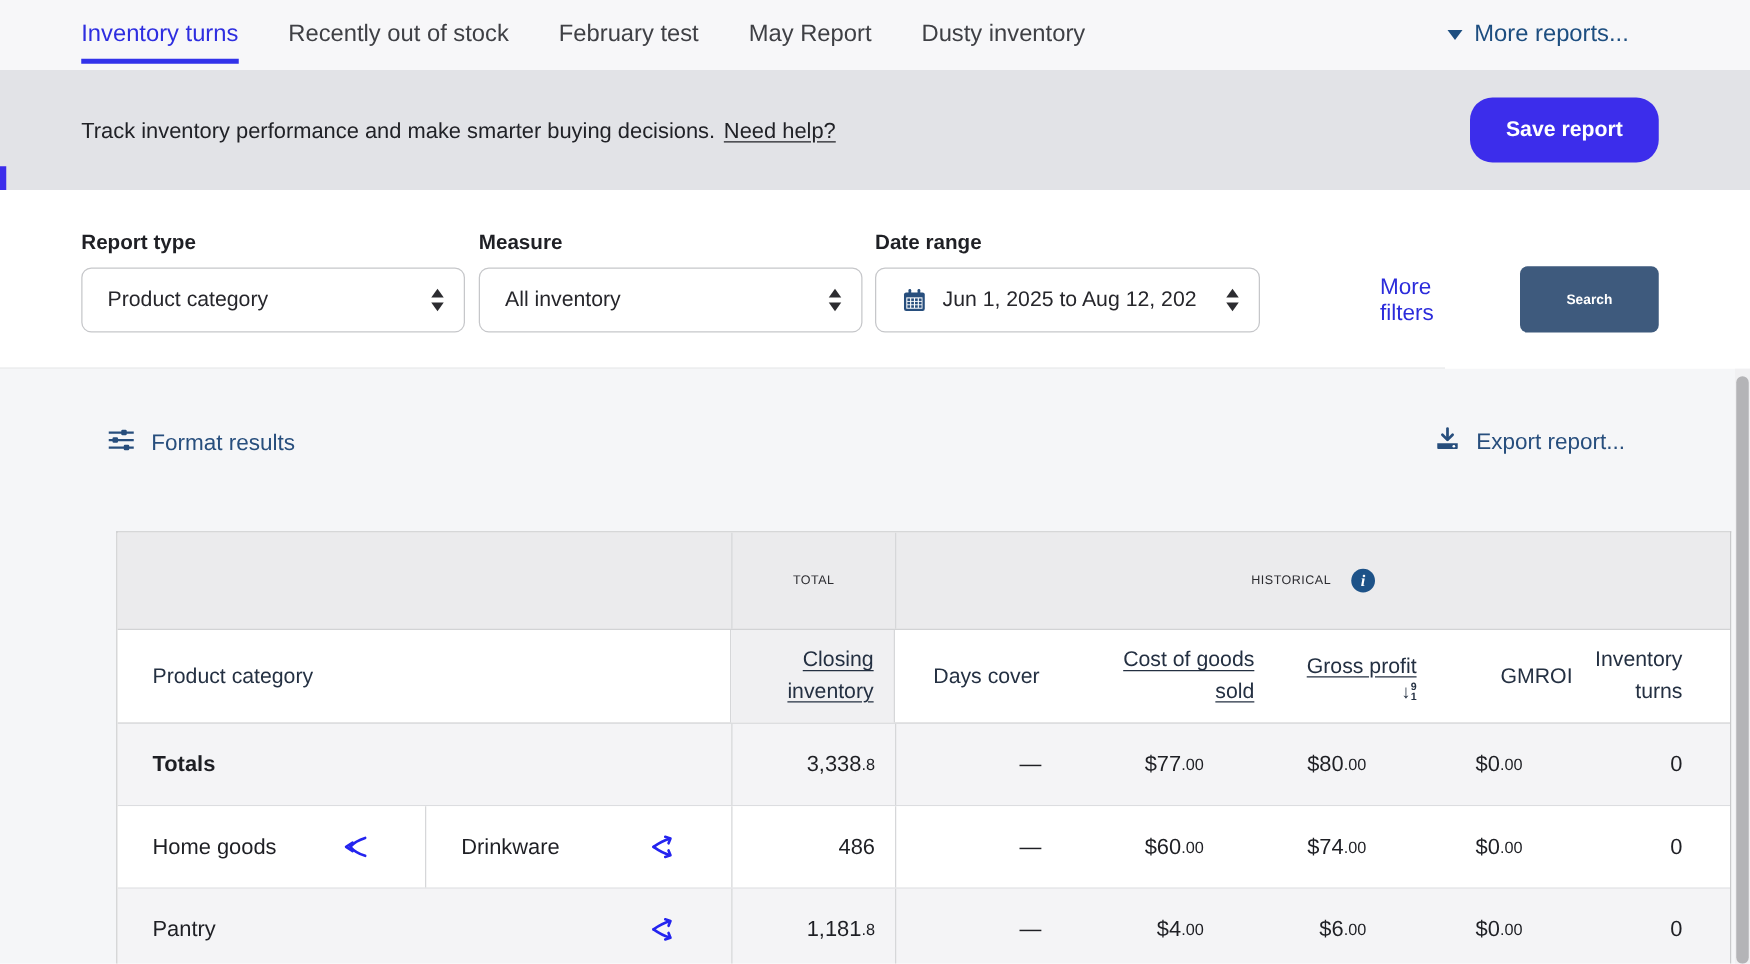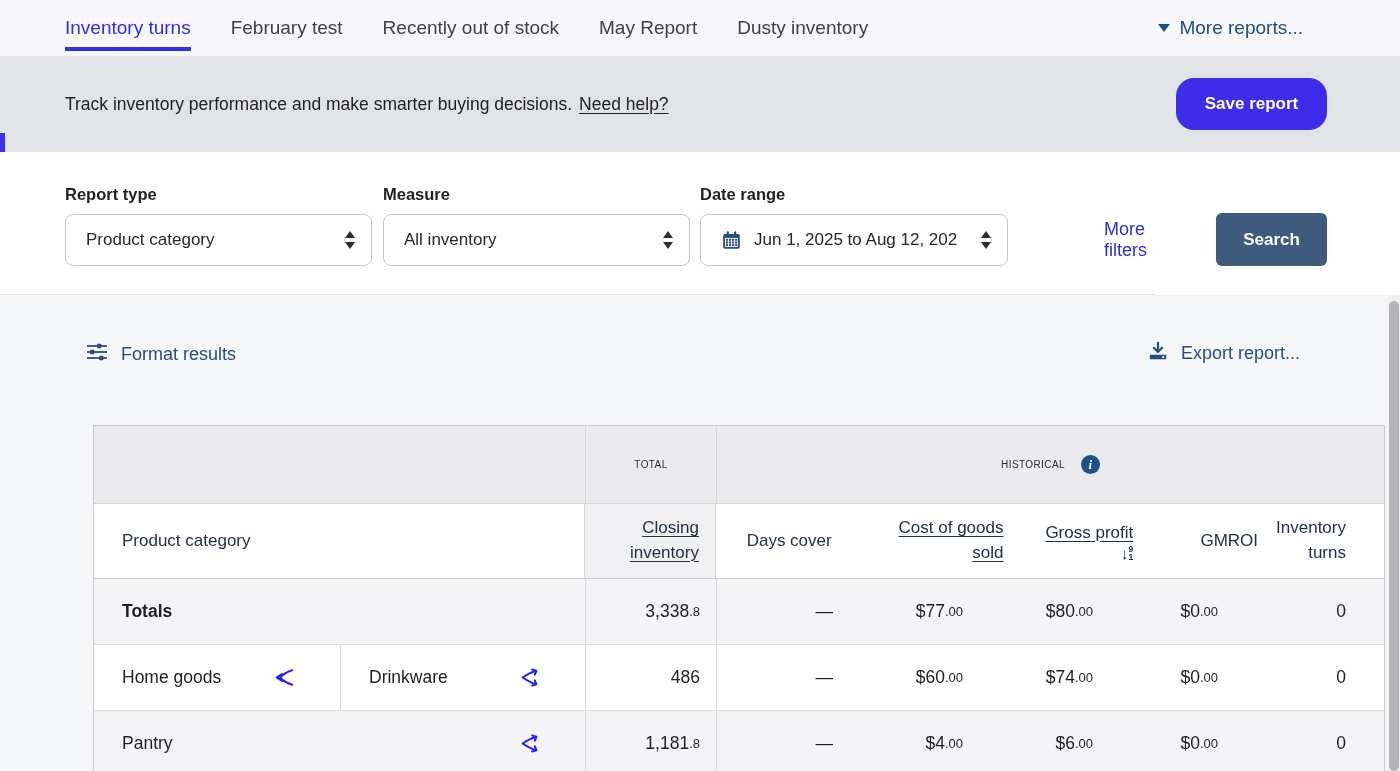--- a/index.html
+++ b/index.html
@@ -34,21 +34,21 @@
   .f-box { position:absolute; top:62px; height:52px; background:#fff; border:1px solid #c6c7ca; border-radius:8px;
     display:flex; align-items:center; padding:0 16px 0 20px; cursor:pointer; }
   .f-box .val { font-size:17px; color:#26262b; flex:1; white-space:nowrap; overflow:hidden; }
   .spinner { display:flex; flex-direction:column; gap:4px; margin-left:10px; }
   .tri-up { width:0; height:0; border-left:5px solid transparent; border-right:5px solid transparent; border-bottom:7px solid #2c2c30; }
   .tri-down { width:0; height:0; border-left:5px solid transparent; border-right:5px solid transparent; border-top:7px solid #2c2c30; }
   .cal-icon { margin-right:12px; display:flex; }
   .more-filters { position:absolute; left:1104px; top:62px; height:52px; display:flex; align-items:center;
     font-size:18px; color:#2c2cdb; cursor:pointer; }
   .search-btn { position:absolute; left:1216px; top:61px; width:111px; height:53px; background:#3e5a7d; color:#fff;
-    border:none; border-radius:6px; font-size:17px; font-weight:700; font-family:inherit; cursor:pointer; }
+    border:none; border-radius:6px; font-size:11px; font-weight:700; font-family:inherit; cursor:pointer; }
 
   
   .results { position:absolute; left:0; top:295px; width:1400px; height:476px; background:#f5f6f8; }
   .tool-link { position:absolute; display:flex; align-items:center; gap:12px; cursor:pointer;
     font-size:18px; font-weight:400; color:#274e7d; }
   .format-link { left:85px; top:46px; }
   .export-link { left:1147px; top:46px; }
 
   
   .tbl { position:absolute; left:93px; top:130px; width:1292px; height:346px;
@@ -100,22 +100,22 @@
   .sthumb { position:absolute; left:1px; top:6px; width:10px; height:470px; background:#b4b4b7; border-radius:5px; cursor:pointer; }
 </style>
 </head>
 <body>
 
 <div class="stage">
 
   <div class="tabbar">
     <div class="tabs">
       <div class="tab active">Inventory turns</div>
+      <div class="tab">Recently out of stock</div>
       <div class="tab">February test</div>
-      <div class="tab">Recently out of stock</div>
       <div class="tab">May Report</div>
       <div class="tab">Dusty inventory</div>
     </div>
     <div class="more-reports">
       <span class="caret"></span>
       <span class="lbl">More reports...</span>
     </div>
   </div>
 
   <div class="banner">

